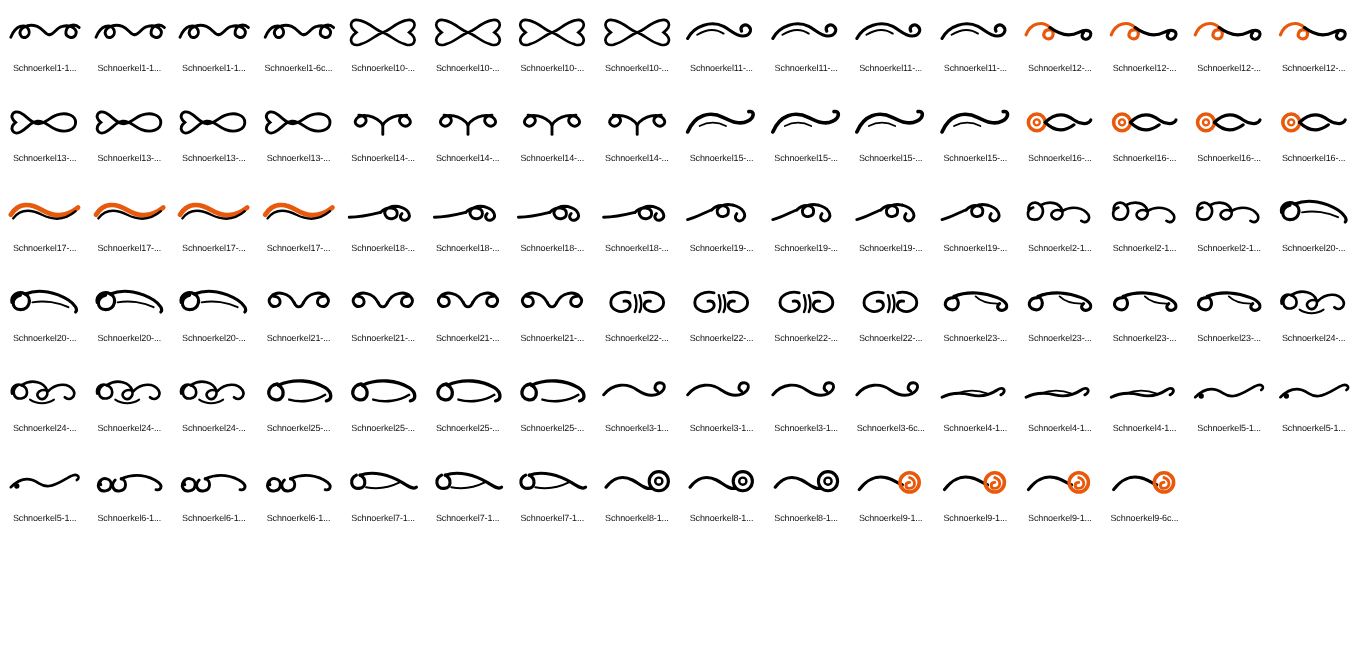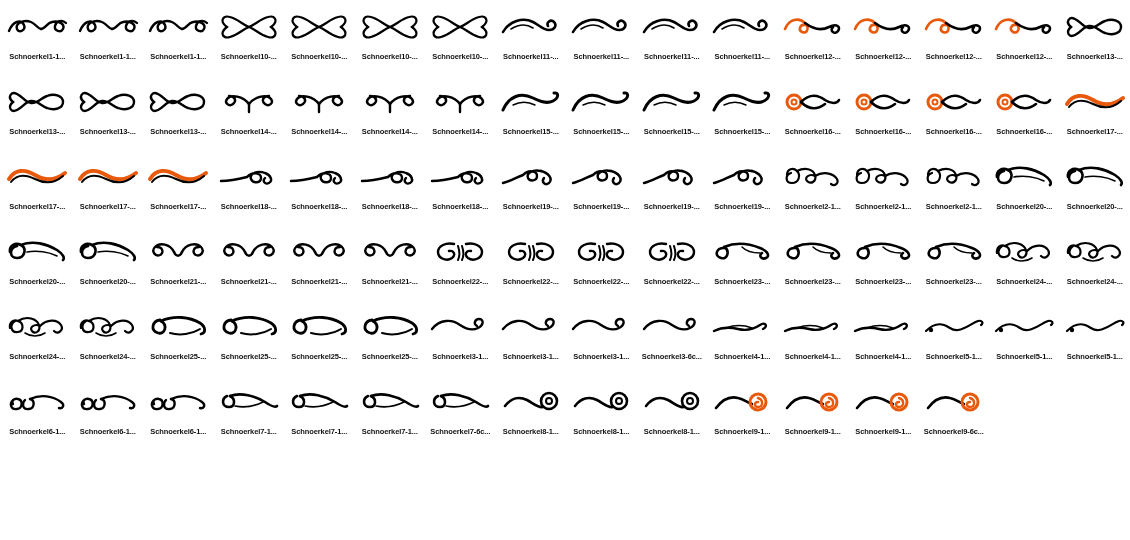--- a/index.html
+++ b/index.html
@@ -12,21 +12,20 @@
     height: 540px;
     font-family: "Liberation Sans", sans-serif;
     overflow: hidden;
   }
   #grid {
     display: grid;
     grid-template-columns: repeat(16, 70.5px);
     grid-auto-rows: 75px;
     padding: 4px 2px 0 2px;
     box-sizing: border-box;
-    font-weight: bold;
   }
   .cell {
     width: 70.5px;
     height: 75px;
     display: flex;
     flex-direction: column;
     align-items: center;
     justify-content: flex-start;
     box-sizing: border-box;
     overflow: hidden;
@@ -81,20 +80,29 @@
         <svg width="64" height="40" viewBox="0 0 64 40">
       <path d="M4 24 C8 14 16 12 19 18 C21 23 14 27 12 22 C10 17 18 12 26 15 C31 17 33 22 36 22" fill="none" stroke="#000000" stroke-width="2.4" stroke-linecap="round"></path>
       <path d="M36 22 C40 22 42 16 47 15 C55 13 60 18 58 22 C56 26 49 24 50 19 C51 14 57 12 61 16" fill="none" stroke="#000000" stroke-width="2.4" stroke-linecap="round"></path>
         </svg>
       </div>
       <div class="label">Schnoerkel1-1...</div>
     </div>
     <div class="cell">
       <div class="thumb">
         <svg width="64" height="40" viewBox="0 0 64 40">
+      <path d="M4 24 C8 14 16 12 19 18 C21 23 14 27 12 22 C10 17 18 12 26 15 C31 17 33 22 36 22" fill="none" stroke="#000000" stroke-width="2.4" stroke-linecap="round"></path>
+      <path d="M36 22 C40 22 42 16 47 15 C55 13 60 18 58 22 C56 26 49 24 50 19 C51 14 57 12 61 16" fill="none" stroke="#000000" stroke-width="2.4" stroke-linecap="round"></path>
+        </svg>
+      </div>
+      <div class="label">Schnoerkel1-6c...</div>
+    </div>
+    <div class="cell">
+      <div class="thumb">
+        <svg width="64" height="40" viewBox="0 0 64 40">
       <path d="M10 20 C2 14 6 8 13 10 C21 12 26 18 32 20 C38 18 43 12 51 10 C58 8 62 14 54 20
                C62 26 58 32 51 30 C43 28 38 22 32 20 C26 22 21 28 13 30 C6 32 2 26 10 20 Z" fill="none" stroke="#000000" stroke-width="2.2"></path>
         </svg>
       </div>
       <div class="label">Schnoerkel10-...</div>
     </div>
     <div class="cell">
       <div class="thumb">
         <svg width="64" height="40" viewBox="0 0 64 40">
       <path d="M10 20 C2 14 6 8 13 10 C21 12 26 18 32 20 C38 18 43 12 51 10 C58 8 62 14 54 20
@@ -896,30 +904,20 @@
       <path d="M10 14 C4 17 5 25 12 25 C18 25 19 17 13 14" fill="none" stroke="#000000" stroke-width="2.6" stroke-linecap="round"></path>
       <path d="M13 14 C24 10 38 14 48 20 C54 24 58 26 60 24" fill="none" stroke="#000000" stroke-width="2.6" stroke-linecap="round"></path>
       <path d="M18 24 C28 26 38 24 46 20" fill="none" stroke="#000000" stroke-width="1.6" stroke-linecap="round"></path>
         </svg>
       </div>
       <div class="label">Schnoerkel7-1...</div>
     </div>
     <div class="cell">
       <div class="thumb">
         <svg width="64" height="40" viewBox="0 0 64 40">
-      <path d="M10 14 C4 17 5 25 12 25 C18 25 19 17 13 14" fill="none" stroke="#000000" stroke-width="2.6" stroke-linecap="round"></path>
-      <path d="M13 14 C24 10 38 14 48 20 C54 24 58 26 60 24" fill="none" stroke="#000000" stroke-width="2.6" stroke-linecap="round"></path>
-      <path d="M18 24 C28 26 38 24 46 20" fill="none" stroke="#000000" stroke-width="1.6" stroke-linecap="round"></path>
-        </svg>
-      </div>
-      <div class="label">Schnoerkel7-6c...</div>
-    </div>
-    <div class="cell">
-      <div class="thumb">
-        <svg width="64" height="40" viewBox="0 0 64 40">
       <path d="M6 24 C12 16 20 14 28 18 C34 21 38 26 44 25" fill="none" stroke="#000000" stroke-width="2.6" stroke-linecap="round"></path>
       <circle cx="50" cy="19" r="8" fill="none" stroke="#000000" stroke-width="2.6"></circle>
       <circle cx="50" cy="19" r="3" fill="none" stroke="#000000" stroke-width="2"></circle>
         </svg>
       </div>
       <div class="label">Schnoerkel8-1...</div>
     </div>
     <div class="cell">
       <div class="thumb">
         <svg width="64" height="40" viewBox="0 0 64 40">

